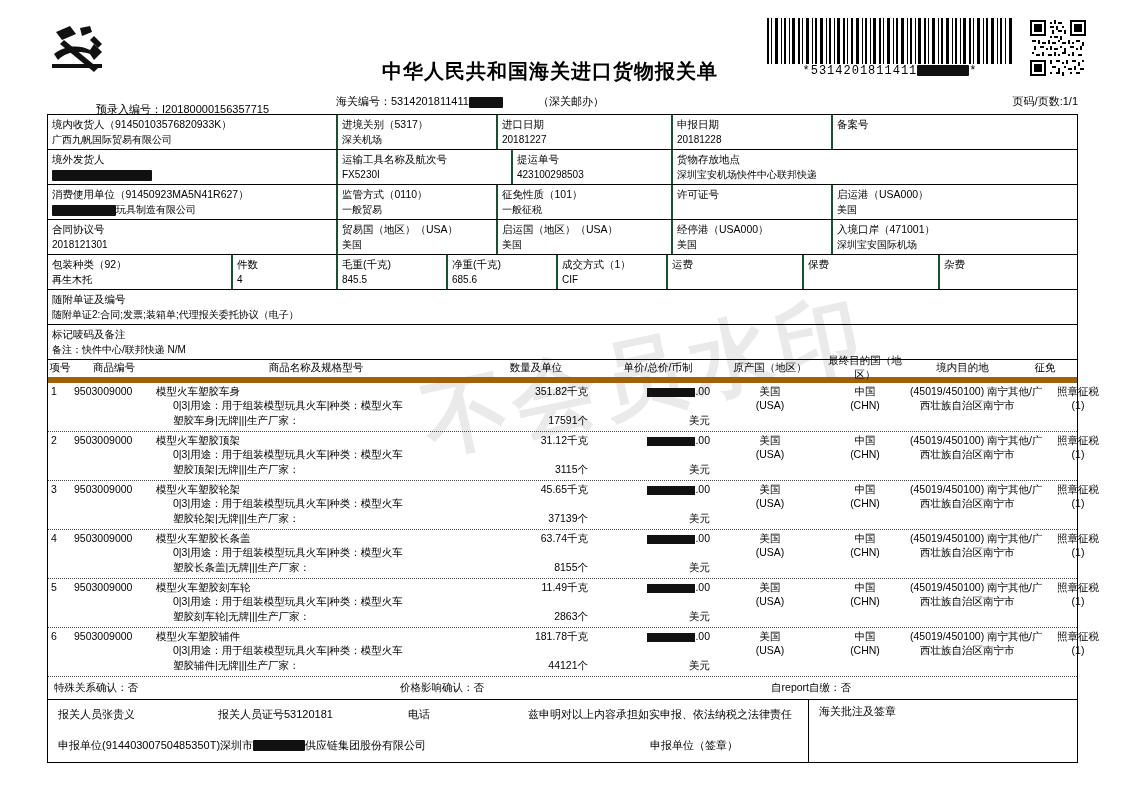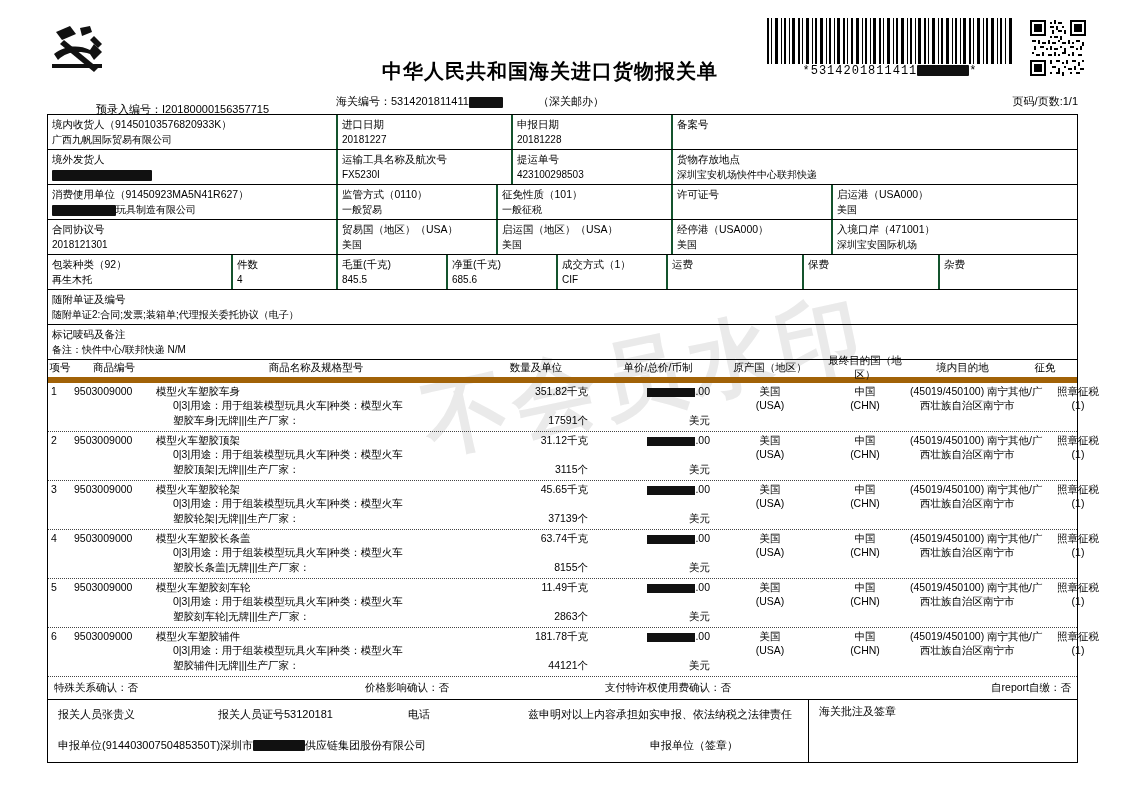--- a/index.html
+++ b/index.html
@@ -233,20 +233,24 @@
     <span class="d">页码/页数:1/1</span>
   </div>
 
   <div class="tbl">
 
     <div class="row">
       <div class="cell c2" style="width:290px">
         <div class="lbl">境内收货人（91450103576820933K）</div>
         <div class="val">广西九帆国际贸易有限公司</div>
       </div>
+      <div class="cell c2" style="width:160px">
+        <div class="lbl">进境关别（5317）</div>
+        <div class="val">深关机场</div>
+      </div>
       <div class="cell c2" style="width:175px">
         <div class="lbl">进口日期</div>
         <div class="val">20181227</div>
       </div>
       <div class="cell c2" style="width:160px">
         <div class="lbl">申报日期</div>
         <div class="val">20181228</div>
       </div>
       <div class="cell c2" style="width:242px">
         <div class="lbl">备案号</div>
@@ -499,21 +503,20 @@
       <div class="g-dest2">(CHN)</div>
       <div class="g-loc">(45019/450100) 南宁其他/广</div>
       <div class="g-loc2">西壮族自治区南宁市</div>
       <div class="g-exempt">照章征税</div>
       <div class="g-exempt2">(1)</div>
     </div>
 
     <div class="frow">
       <div style="width:310px">特殊关系确认：否</div>
       <div style="width:230px">价格影响确认：否</div>
-      <div style="width:300px">支付特许权使用费确认：否</div>
       <div style="width:185px;text-align:right">自report自缴：否</div>
     </div>
 
     <div class="foot">
       <div style="display:flex;">
         <div style="width:760px;border-right:1px solid #000;">
           <div class="line1">
             <div style="width:160px;padding-left:10px;"><span>报关人员</span><span>张贵义</span></div>
             <div style="width:190px;"><span>报关人员证号</span><span>53120181</span></div>
             <div style="width:120px;"><span>电话</span><span></span></div>

